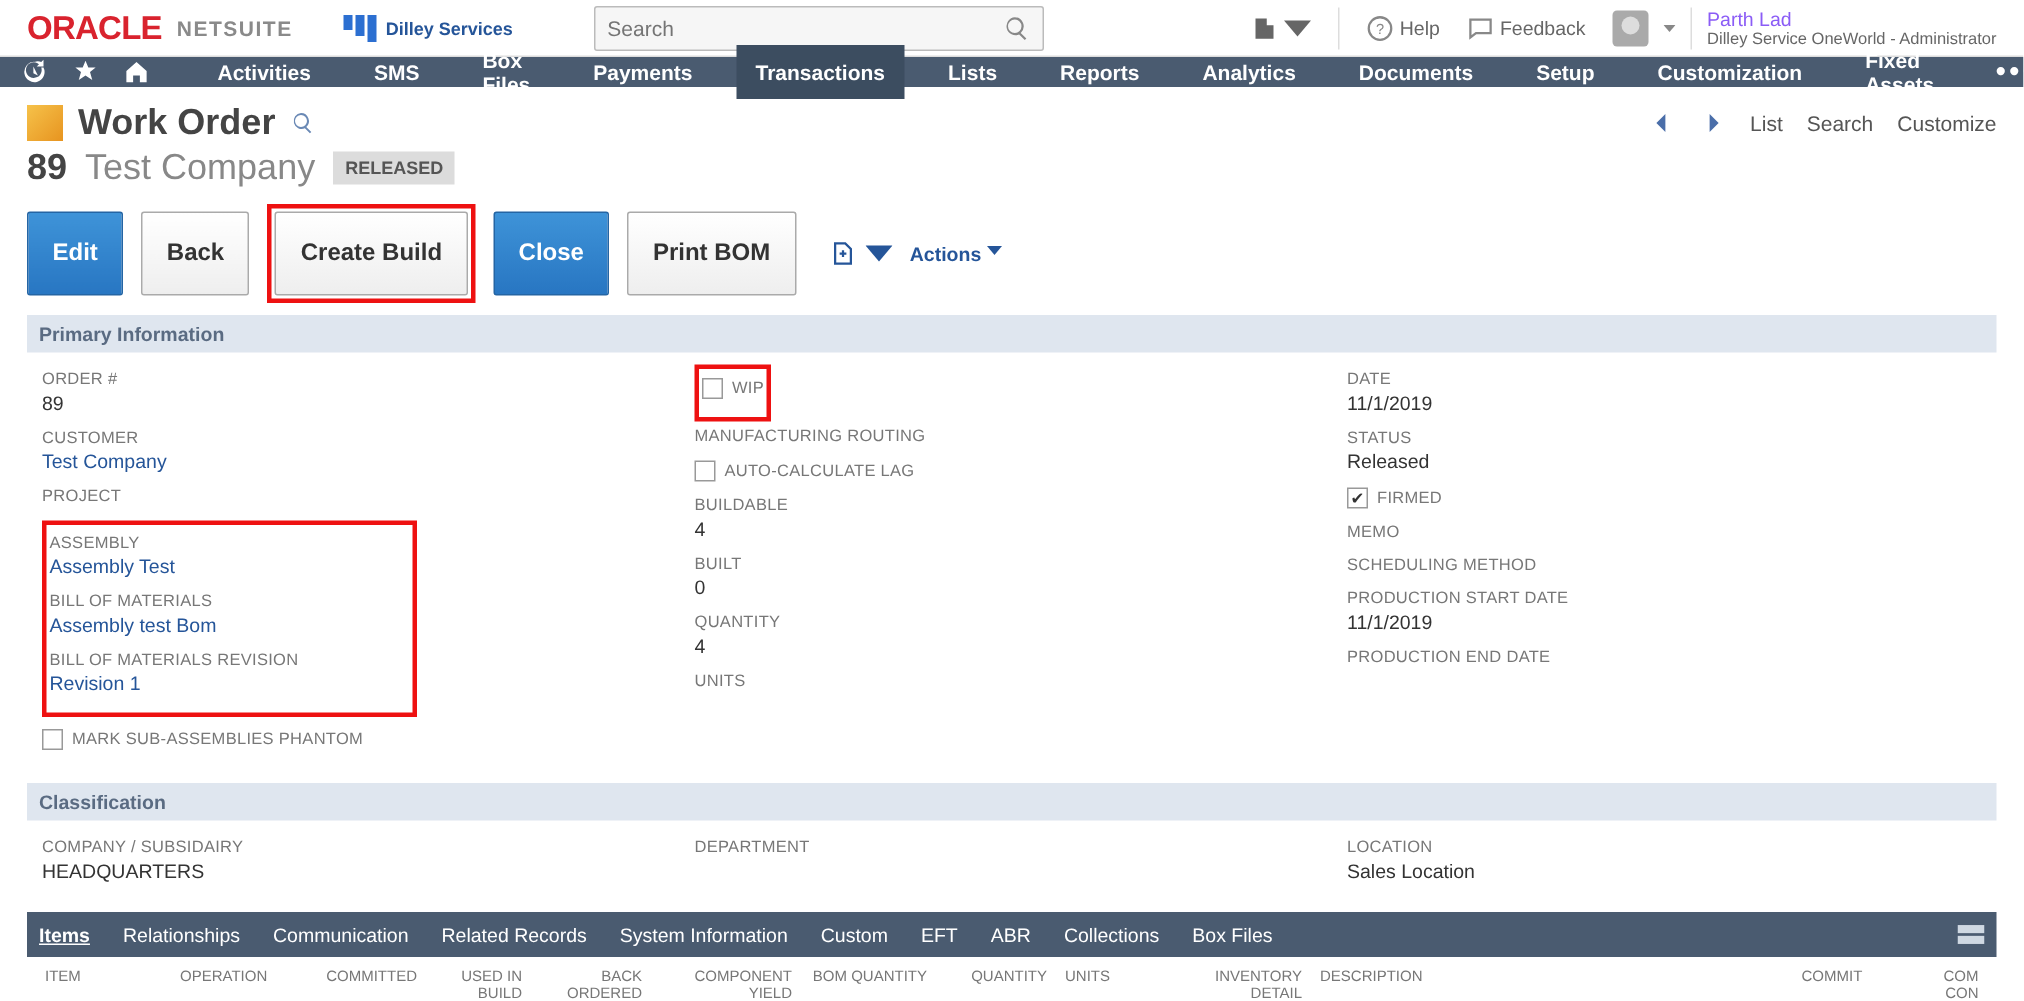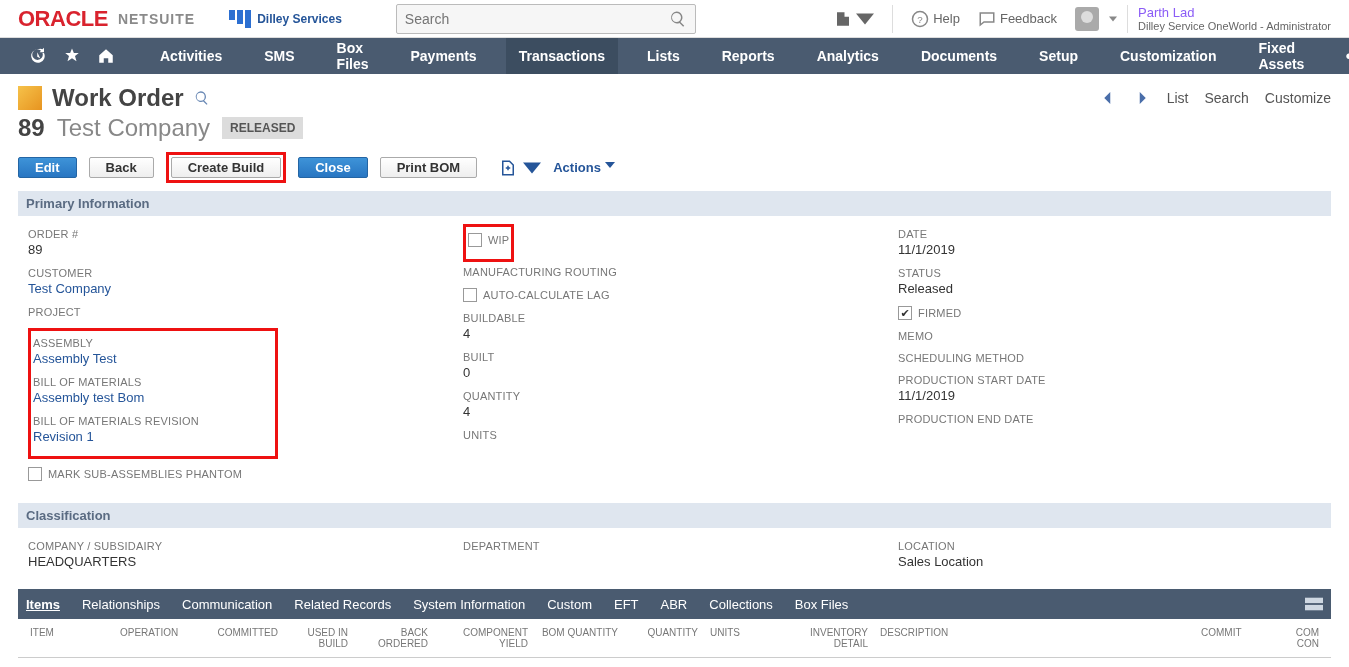--- a/index.html
+++ b/index.html
@@ -21,42 +21,42 @@
   .topright{margin-left:auto;display:flex;align-items:center;gap:18px;color:#666}
   .tri{display:flex;align-items:center;gap:4px;font-size:13px}
   .tri svg{width:18px;height:18px;fill:#666}
   .vsep{width:1px;height:28px;background:#ddd}
   .user{display:flex;align-items:center;gap:10px}
   .avatar{width:24px;height:24px;border-radius:3px;background:#aaa;position:relative}
   .avatar::before{content:"";position:absolute;left:6px;top:4px;width:12px;height:12px;border-radius:50%;background:#ddd}
   .user .txt{display:flex;flex-direction:column;font-size:11px;color:#666}
   .user .txt .name{color:#8b5cf6;font-size:13px}
   
-  .nav{height:36px;background:#4a5b70;display:flex;align-items:center;padding:0 29px;gap:16px}
+  .nav{height:20px;background:#4a5b70;display:flex;align-items:center;padding:0 14px;gap:16px}
   .nav .ico{width:30px;height:36px;display:flex;align-items:center;justify-content:center;color:#fff}
   .nav .ico svg{width:18px;height:18px;fill:#fff}
   .nav .sep{width:14px}
   .nav a.menu{color:#fff;font-weight:700;font-size:14px;padding:0 13px;height:36px;display:flex;align-items:center}
   .nav a.menu.active{background:#3c4d60}
   .nav .dots{margin-left:auto;color:#fff;font-size:20px;padding:0 12px;letter-spacing:2px}
   
   .page{padding:10px 18px}
   .title{display:flex;align-items:center;gap:10px}
   .title .ticon{width:24px;height:24px;background:linear-gradient(135deg,#f6c24a,#e79420);display:inline-block}
   .title h1{font-size:24px;font-weight:700;color:#444}
   .title svg{width:16px;height:16px;fill:#6a89b5}
   .pageright{margin-left:auto;display:flex;align-items:center;gap:16px;color:#666;font-size:14px}
   .pageright svg{width:18px;height:18px;fill:#4a6ea9}
   .sub{display:flex;align-items:center;gap:12px;margin-top:2px}
   .sub .no{font-size:24px;font-weight:700;color:#444}
   .sub .comp{font-size:24px;color:#888}
   .badge{background:#dcdcdc;color:#555;font-weight:700;font-size:12px;padding:4px 8px}
   
   .actions{display:flex;align-items:center;gap:12px;margin-top:10px}
-  .btn{border:1px solid #aaa;background:linear-gradient(#fff,#eee);padding:2px 16px;font-weight:700;font-size:13px;color:#333;border-radius:2px;cursor:pointer}
+  .btn{border:1px solid #aaa;background:linear-gradient(#fff,#eee);padding:18px 16px;font-weight:700;font-size:16px;color:#333;border-radius:2px;cursor:pointer}
   .btn.blue{background:linear-gradient(#3e93d8,#2876c2);color:#fff;border-color:#2465a4}
   .linklike{color:#255599;font-weight:700;font-size:13px;display:flex;gap:4px}
   .linklike svg{width:10px;height:10px;fill:#255599}
   .amore{display:flex;align-items:center;gap:6px;margin-left:10px}
   .amore svg{width:18px;height:18px;fill:#255599}
   .redbox2{border:3px solid #e11;padding:2px}
   
   .sec{margin-top:8px}
   .secbar{background:#dfe6ef;color:#5a6b82;font-weight:700;font-size:13px;padding:5px 8px}
   .cols{display:flex;gap:0;padding:8px 4px 4px}

